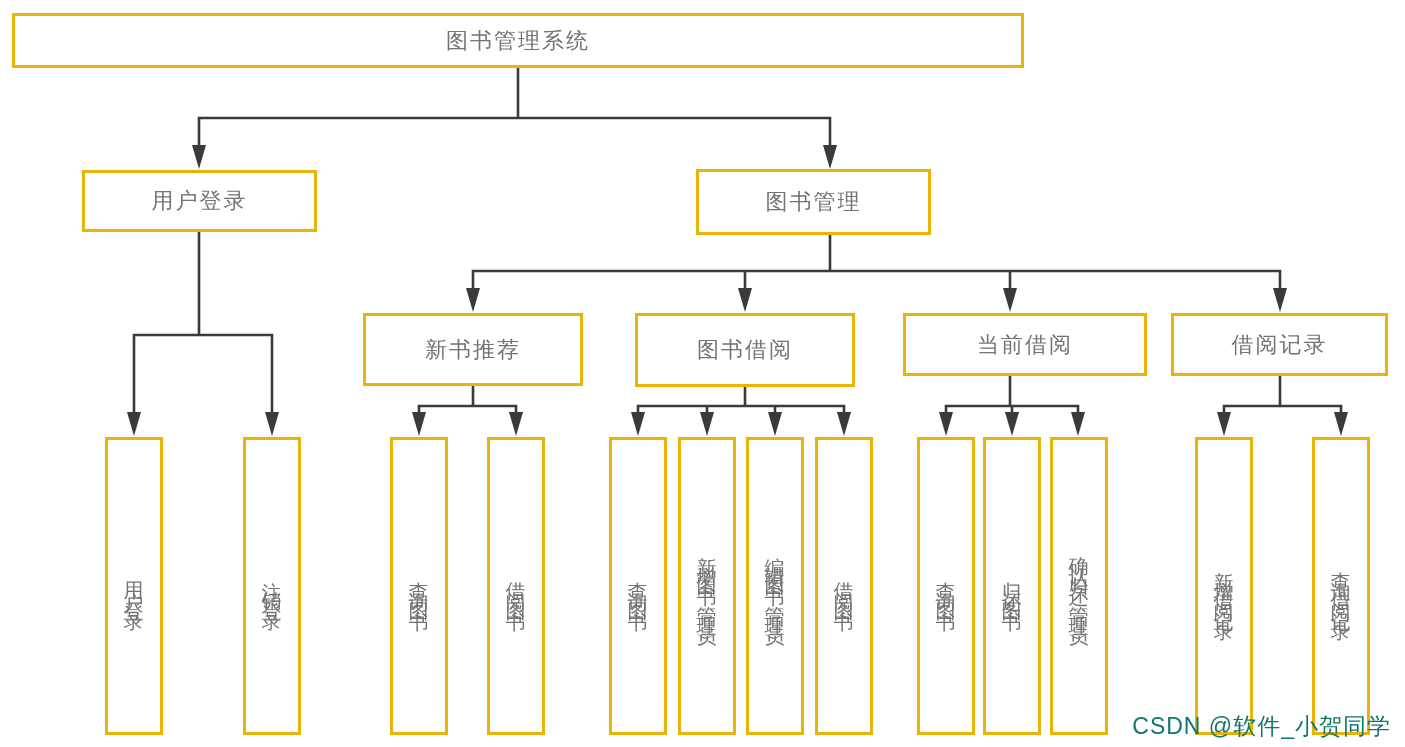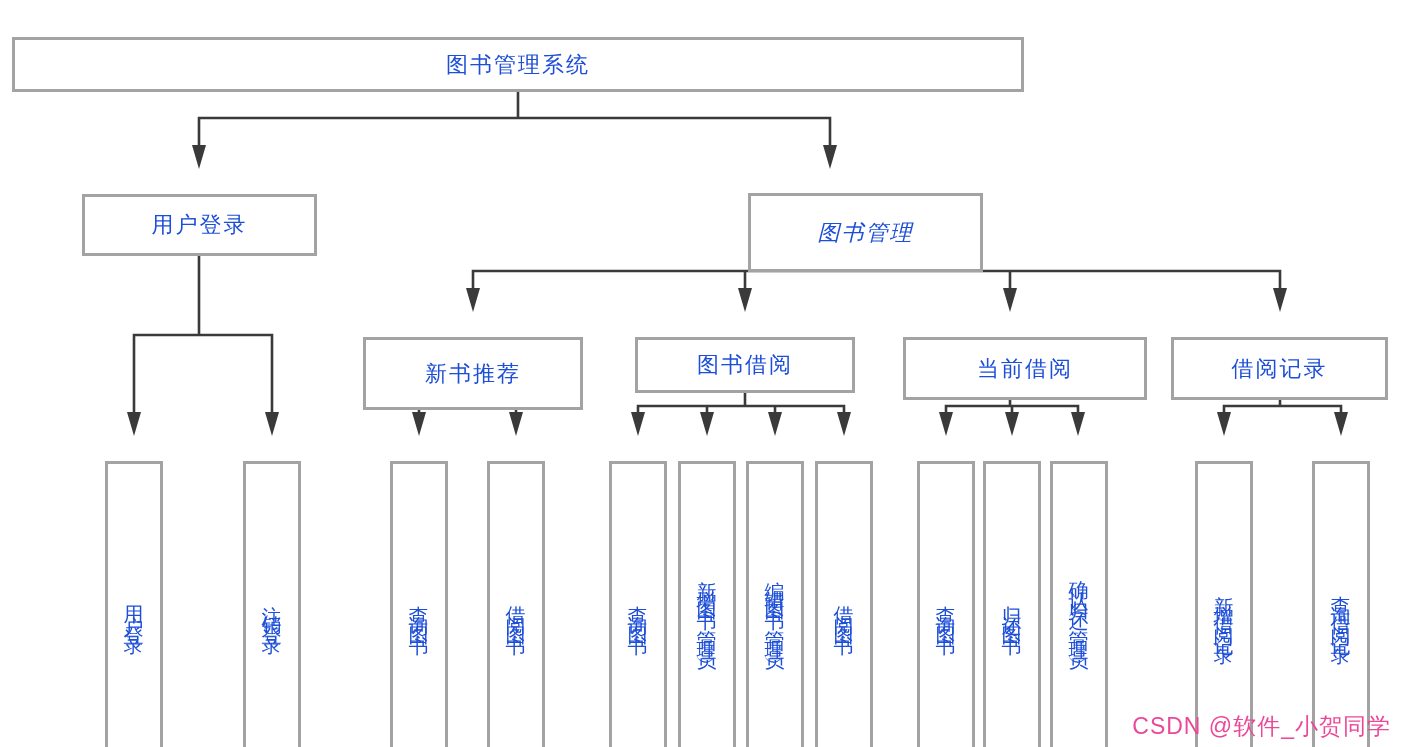--- a/index.html
+++ b/index.html
@@ -17,48 +17,47 @@
   }
   #connectors {
     position: absolute;
     left: 0;
     top: 0;
     z-index: 0;
   }
   .node {
     position: absolute;
     box-sizing: border-box;
-    border: 3px solid #a3a3a3;
+    border: 3px solid #eab308;
     background: #ffffff;
-    color: #1d4ed8;
+    color: #737373;
     display: flex;
     align-items: center;
     justify-content: center;
     z-index: 1;
-    margin-top: 24px;
   }
   .node.h {
     font-size: 22px;
     letter-spacing: 2px;
     white-space: nowrap;
   }
   .node.v {
     font-size: 20px;
     writing-mode: vertical-rl;
     text-orientation: mixed;
     letter-spacing: 10px;
     line-height: 1;
   }
   #watermark {
     position: absolute;
     right: 14px;
     top: 711px;
     font-size: 23px;
     letter-spacing: 1px;
-    color: #ec4899;
+    color: #0f766e;
     z-index: 2;
     white-space: nowrap;
   }
 </style>
 </head>
 <body>
 
 <div id="canvas">
 
   <svg id="connectors" width="1405" height="747" viewBox="0 0 1405 747">
@@ -116,24 +115,24 @@
       <polygon points="1005,412 1019,412 1012,436"></polygon>
       <polygon points="1071,412 1085,412 1078,436"></polygon>
       <polygon points="1217,412 1231,412 1224,436"></polygon>
       <polygon points="1334,412 1348,412 1341,436"></polygon>
     </g>
   </svg>
 
   <div class="node h" style="left:12px; top:13px; width:1012px; height:55px;">图书管理系统</div>
 
   <div class="node h" style="left:82px; top:170px; width:235px; height:62px;">用户登录</div>
-  <div class="node h" style="left:748px; top:169px; width:235px; height:79px;font-style:italic;">图书管理</div>
+  <div class="node h" style="left:696px; top:169px; width:235px; height:66px;">图书管理</div>
 
   <div class="node h" style="left:363px; top:313px; width:220px; height:73px;">新书推荐</div>
-  <div class="node h" style="left:635px; top:313px; width:220px; height:56px;">图书借阅</div>
+  <div class="node h" style="left:635px; top:313px; width:220px; height:74px;">图书借阅</div>
   <div class="node h" style="left:903px; top:313px; width:244px; height:63px;">当前借阅</div>
   <div class="node h" style="left:1171px; top:313px; width:217px; height:63px;text-align:center;">借阅记录</div>
 
   <div class="node v" style="left:105px; top:437px; width:58px; height:298px;">用户登录</div>
   <div class="node v" style="left:243px; top:437px; width:58px; height:298px;">注销登录</div>
 
   <div class="node v" style="left:390px; top:437px; width:58px; height:298px;">查询图书</div>
   <div class="node v" style="left:487px; top:437px; width:58px; height:298px;">借阅图书</div>
 
   <div class="node v" style="left:609px; top:437px; width:58px; height:298px;">查询图书</div>

